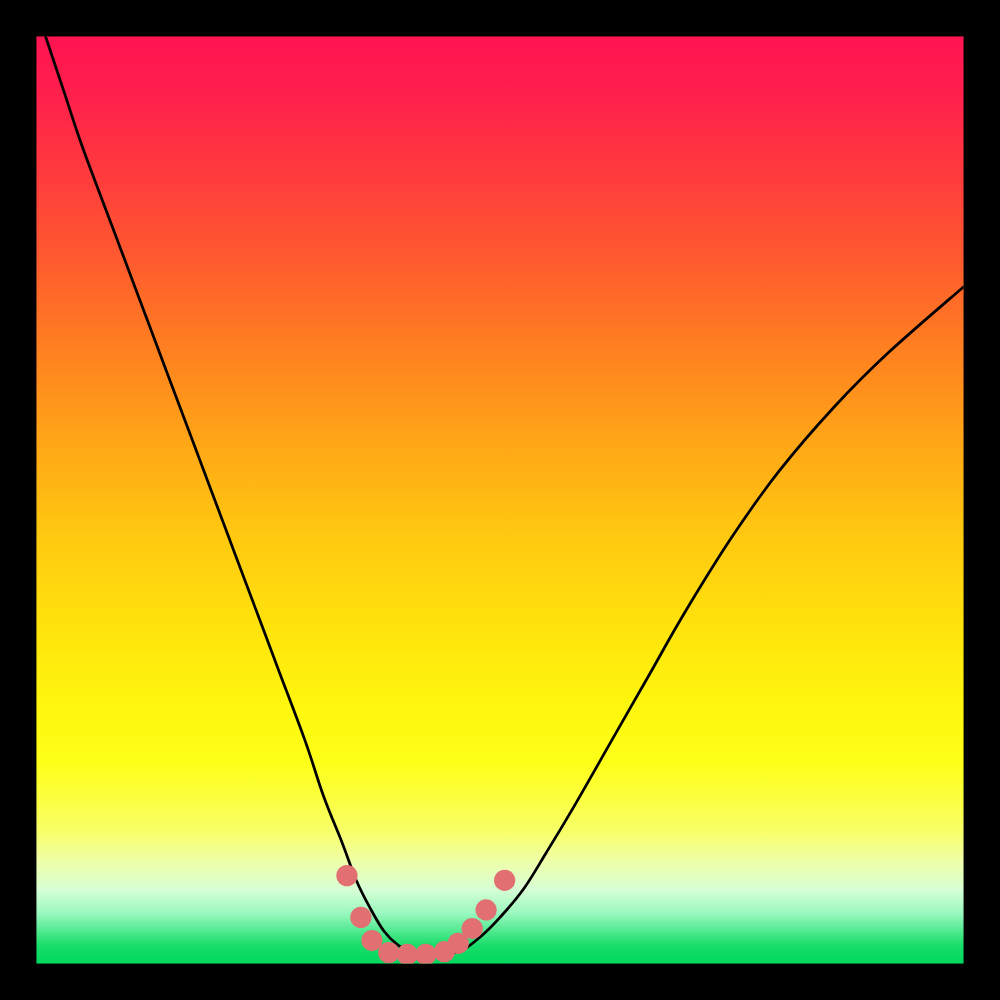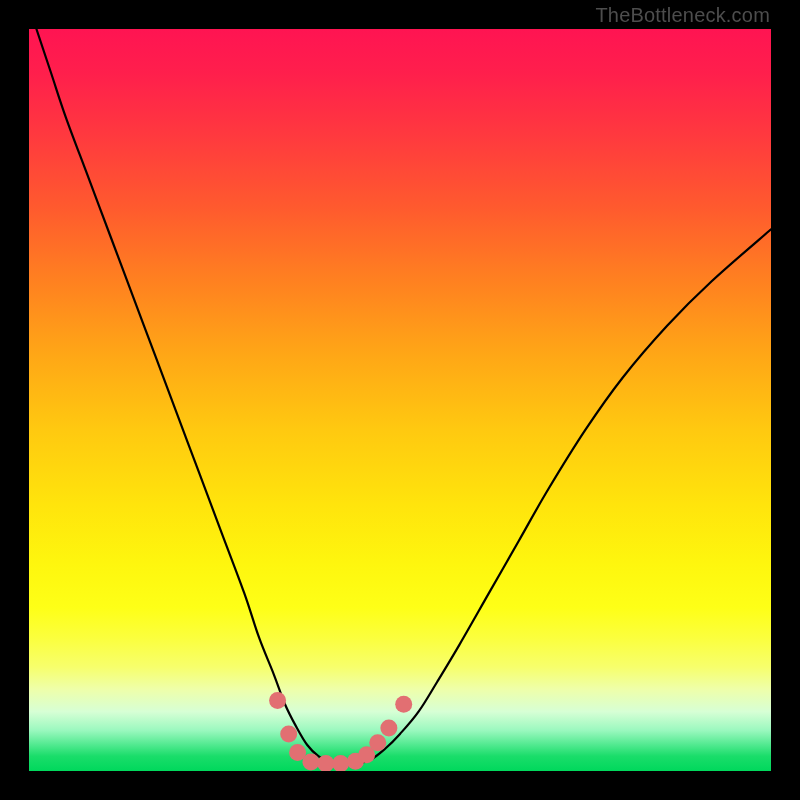--- a/index.html
+++ b/index.html
@@ -84,14 +84,13 @@
           <circle cx="296.80" cy="734.58" r="8.5" fill="#e26f72"></circle>
           <circle cx="311.64" cy="734.58" r="8.5" fill="#e26f72"></circle>
           <circle cx="326.48" cy="732.35" r="8.5" fill="#e26f72"></circle>
           <circle cx="337.61" cy="725.68" r="8.5" fill="#e26f72"></circle>
           <circle cx="348.74" cy="713.80" r="8.5" fill="#e26f72"></circle>
           <circle cx="359.87" cy="698.96" r="8.5" fill="#e26f72"></circle>
           <circle cx="374.71" cy="675.22" r="8.5" fill="#e26f72"></circle>
         </g>
     </svg>
   </div>
-  <div class="watermark">TheBottleneck.com</div>
 </div>
 
 </body></html>

